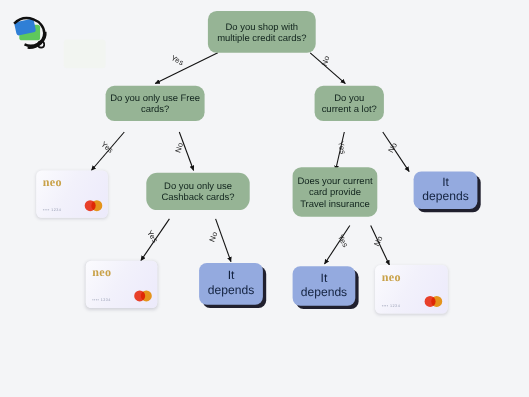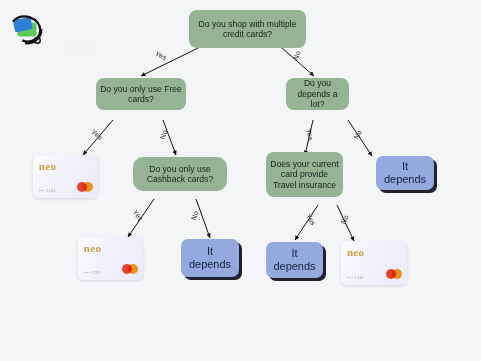--- a/index.html
+++ b/index.html
@@ -127,25 +127,25 @@
   <div class="elabel" style="left:292px;top:52px;transform:rotate(-70deg);">No</div>
   <div class="elabel" style="left:91px;top:131px;transform:rotate(40deg);">Yes</div>
   <div class="elabel" style="left:159px;top:131px;transform:rotate(-72deg);">No</div>
   <div class="elabel" style="left:304px;top:131px;transform:rotate(77deg);">Yes</div>
   <div class="elabel" style="left:353px;top:131px;transform:rotate(-62deg);">No</div>
   <div class="elabel" style="left:132px;top:212px;transform:rotate(56deg);">Yes</div>
   <div class="elabel" style="left:190px;top:212px;transform:rotate(-70deg);">No</div>
   <div class="elabel" style="left:305px;top:216px;transform:rotate(60deg);">Yes</div>
   <div class="elabel" style="left:340px;top:216px;transform:rotate(-66deg);">No</div>
 
-  <div class="node q" style="left:189px;top:10px;width:117px;height:38px;">Do you shop with multiple credit cards?</div>
+  <div class="node q" style="left:189px;top:10px;width:98px;height:38px;">Do you shop with multiple credit cards?</div>
 
   <div class="node q" style="left:96px;top:78px;width:90px;height:32px;">Do you only use Free cards?</div>
 
-  <div class="node q" style="left:286px;top:78px;width:63px;height:32px;">Do you depends a lot?</div>
+  <div class="node q" style="left:286px;top:78px;width:63px;height:32px;">Do you current a lot?</div>
 
   <div class="node q" style="left:133px;top:157px;width:94px;height:34px;border-radius:10px;">Do you only use Cashback cards?</div>
 
   <div class="node q" style="left:266px;top:152px;width:77px;height:45px;">Does your current card provide Travel insurance</div>
 
   <div class="node depends" style="left:376px;top:156px;width:58px;height:34px;">It depends</div>
 
   <div class="node depends" style="left:181px;top:239px;width:58px;height:38px;">It depends</div>
 
   <div class="node depends" style="left:266px;top:242px;width:57px;height:36px;">It depends</div>

